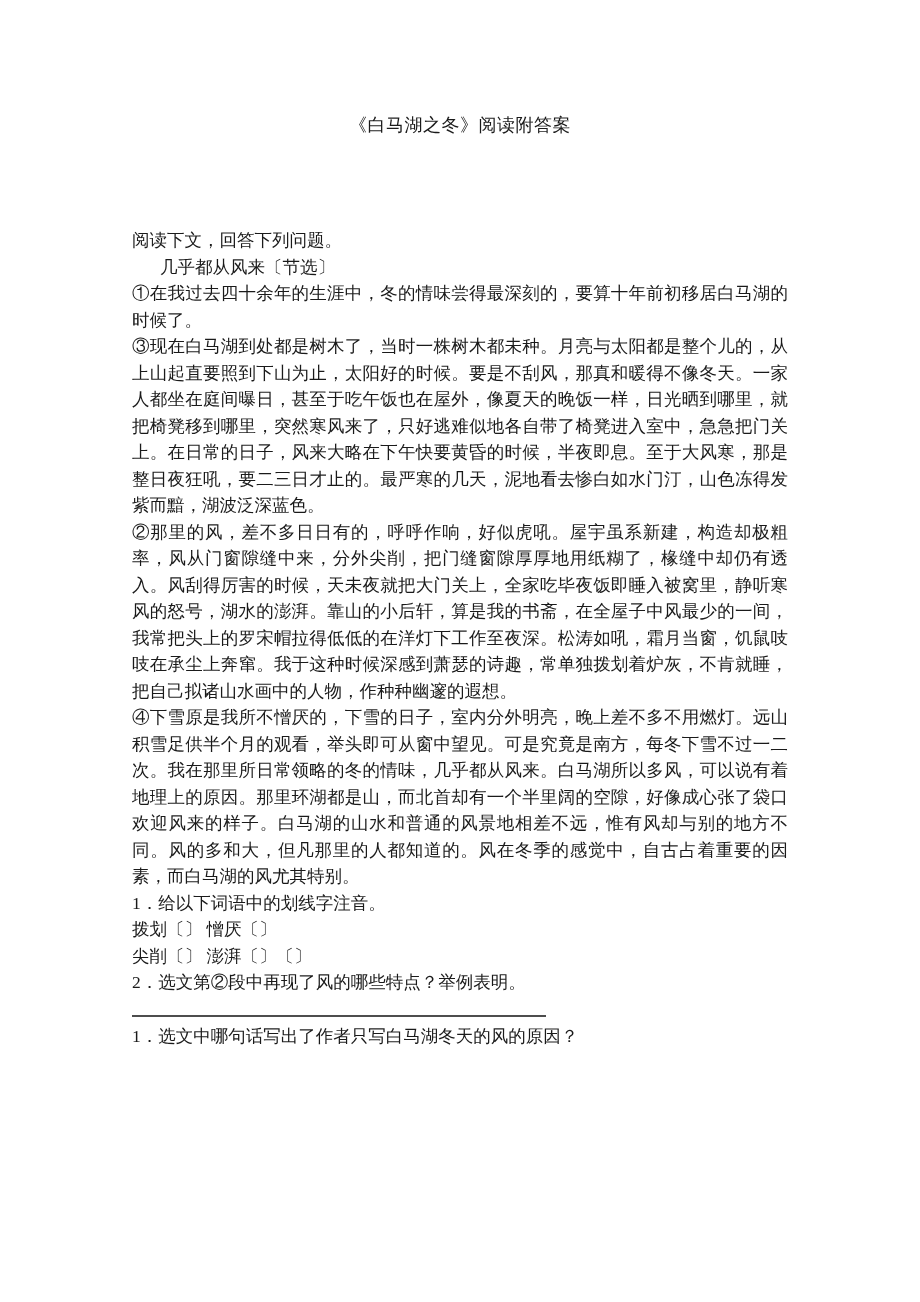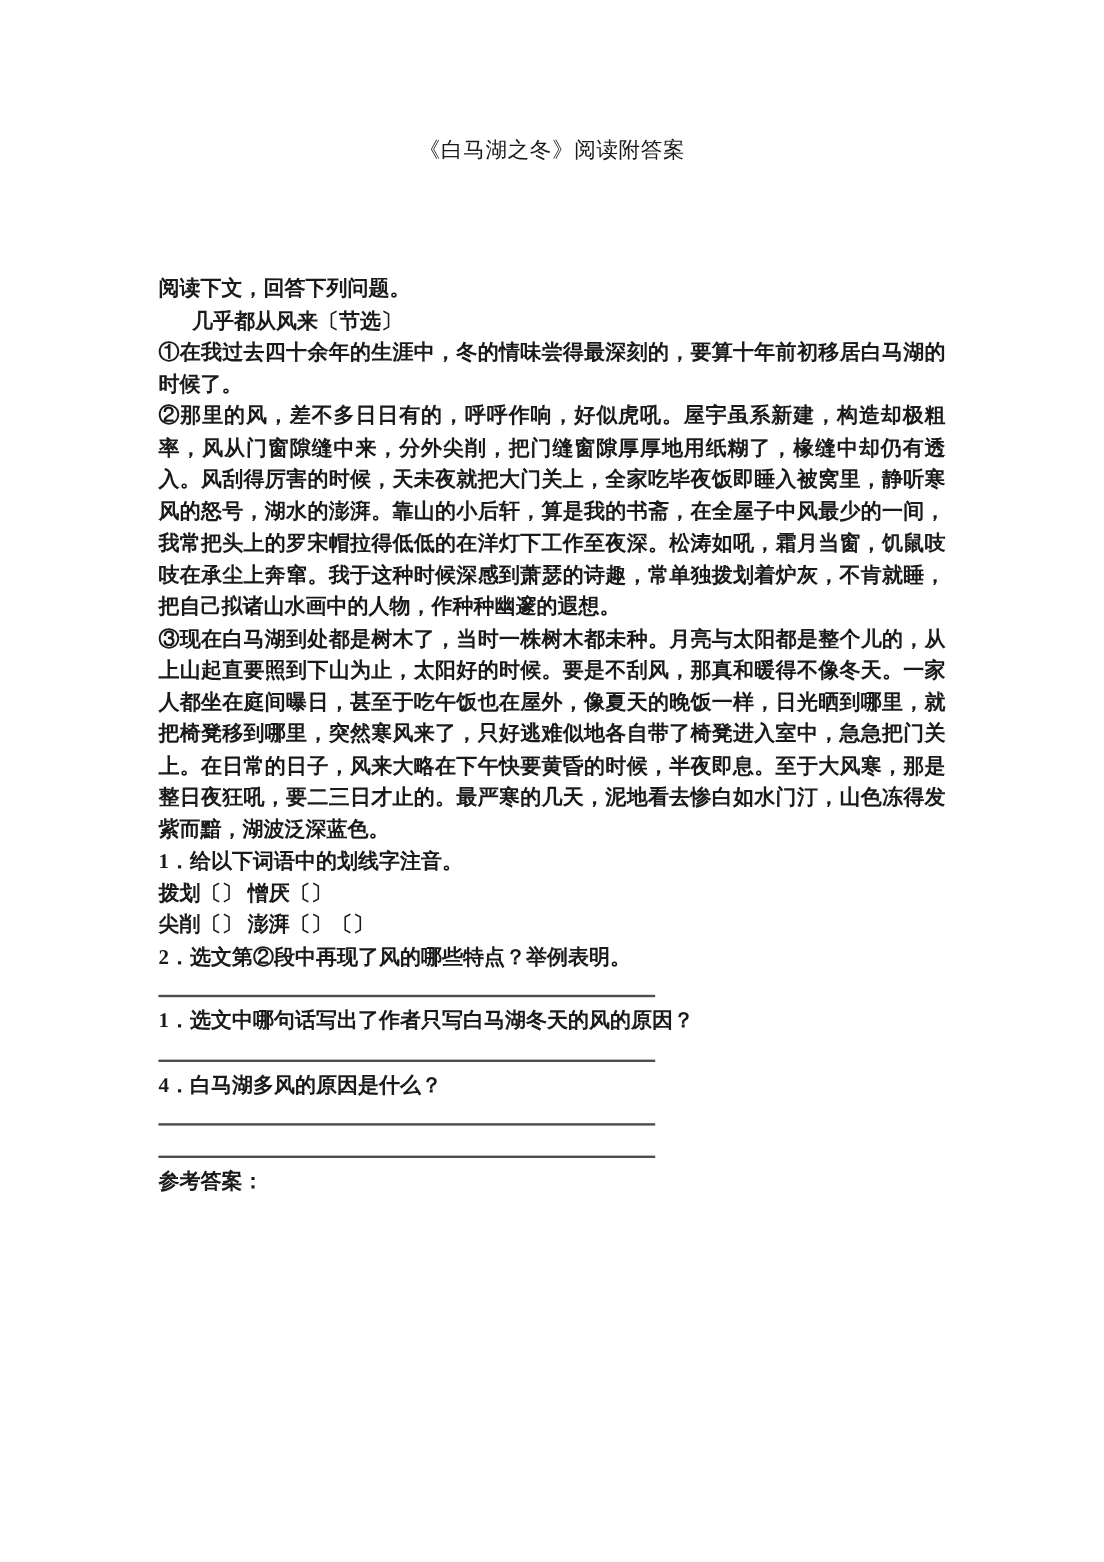--- a/index.html
+++ b/index.html
@@ -24,21 +24,20 @@
     line-height: 26px;
     text-align: center;
     letter-spacing: 0.5px;
   }
   .content {
     width: 656px;
     margin: 89px auto 13px auto;
     font-size: 17.5px;
     line-height: 26.5px;
     text-align: justify;
-    font-weight: bold;
   }
   .content p {
     margin: 0;
   }
   .indent {
     text-indent: 28px;
   }
   .blank-line {
     position: relative;
     height: 27px;
@@ -58,22 +57,23 @@
 <div class="page">
 
   <h1 class="doc-title">《白马湖之冬》阅读附答案</h1>
 
   <div class="content">
 
     <p>阅读下文，回答下列问题。</p>
     <p class="indent">几乎都从风来〔节选〕</p>
 
     <p>①在我过去四十余年的生涯中，冬的情味尝得最深刻的，要算十年前初移居白马湖的时候了。</p>
+    <p>③现在白马湖到处都是树木了，当时一株树木都未种。月亮与太阳都是整个儿的，从上山起直要照到下山为止，太阳好的时候。要是不刮风，那真和暖得不像冬天。一家人都坐在庭间曝日，甚至于吃午饭也在屋外，像夏天的晚饭一样，日光晒到哪里，就把椅凳移到哪里，突然寒风来了，只好逃难似地各自带了椅凳进入室中，急急把门关上。在日常的日子，风来大略在下午快要黄昏的时候，半夜即息。至于大风寒，那是整日夜狂吼，要二三日才止的。最严寒的几天，泥地看去惨白如水门汀，山色冻得发紫而黯，湖波泛深蓝色。</p>
     <p>②那里的风，差不多日日有的，呼呼作响，好似虎吼。屋宇虽系新建，构造却极粗率，风从门窗隙缝中来，分外尖削，把门缝窗隙厚厚地用纸糊了，椽缝中却仍有透入。风刮得厉害的时候，天未夜就把大门关上，全家吃毕夜饭即睡入被窝里，静听寒风的怒号，湖水的澎湃。靠山的小后轩，算是我的书斋，在全屋子中风最少的一间，我常把头上的罗宋帽拉得低低的在洋灯下工作至夜深。松涛如吼，霜月当窗，饥鼠吱吱在承尘上奔窜。我于这种时候深感到萧瑟的诗趣，常单独拨划着炉灰，不肯就睡，把自己拟诸山水画中的人物，作种种幽邃的遐想。</p>
-    <p>③现在白马湖到处都是树木了，当时一株树木都未种。月亮与太阳都是整个儿的，从上山起直要照到下山为止，太阳好的时候。要是不刮风，那真和暖得不像冬天。一家人都坐在庭间曝日，甚至于吃午饭也在屋外，像夏天的晚饭一样，日光晒到哪里，就把椅凳移到哪里，突然寒风来了，只好逃难似地各自带了椅凳进入室中，急急把门关上。在日常的日子，风来大略在下午快要黄昏的时候，半夜即息。至于大风寒，那是整日夜狂吼，要二三日才止的。最严寒的几天，泥地看去惨白如水门汀，山色冻得发紫而黯，湖波泛深蓝色。</p>
+    <p>④下雪原是我所不憎厌的，下雪的日子，室内分外明亮，晚上差不多不用燃灯。远山积雪足供半个月的观看，举头即可从窗中望见。可是究竟是南方，每冬下雪不过一二次。我在那里所日常领略的冬的情味，几乎都从风来。白马湖所以多风，可以说有着地理上的原因。那里环湖都是山，而北首却有一个半里阔的空隙，好像成心张了袋口欢迎风来的样子。白马湖的山水和普通的风景地相差不远，惟有风却与别的地方不同。风的多和大，但凡那里的人都知道的。风在冬季的感觉中，自古占着重要的因素，而白马湖的风尤其特别。</p>
 
     <p>1．给以下词语中的划线字注音。</p>
     <p>拨划〔〕 憎厌〔〕</p>
     <p>尖削〔〕 澎湃〔〕〔〕</p>
 
     <p>2．选文第②段中再现了风的哪些特点？举例表明。</p>
     <div class="blank-line">
       <span class="rule"></span>
     </div>
 

